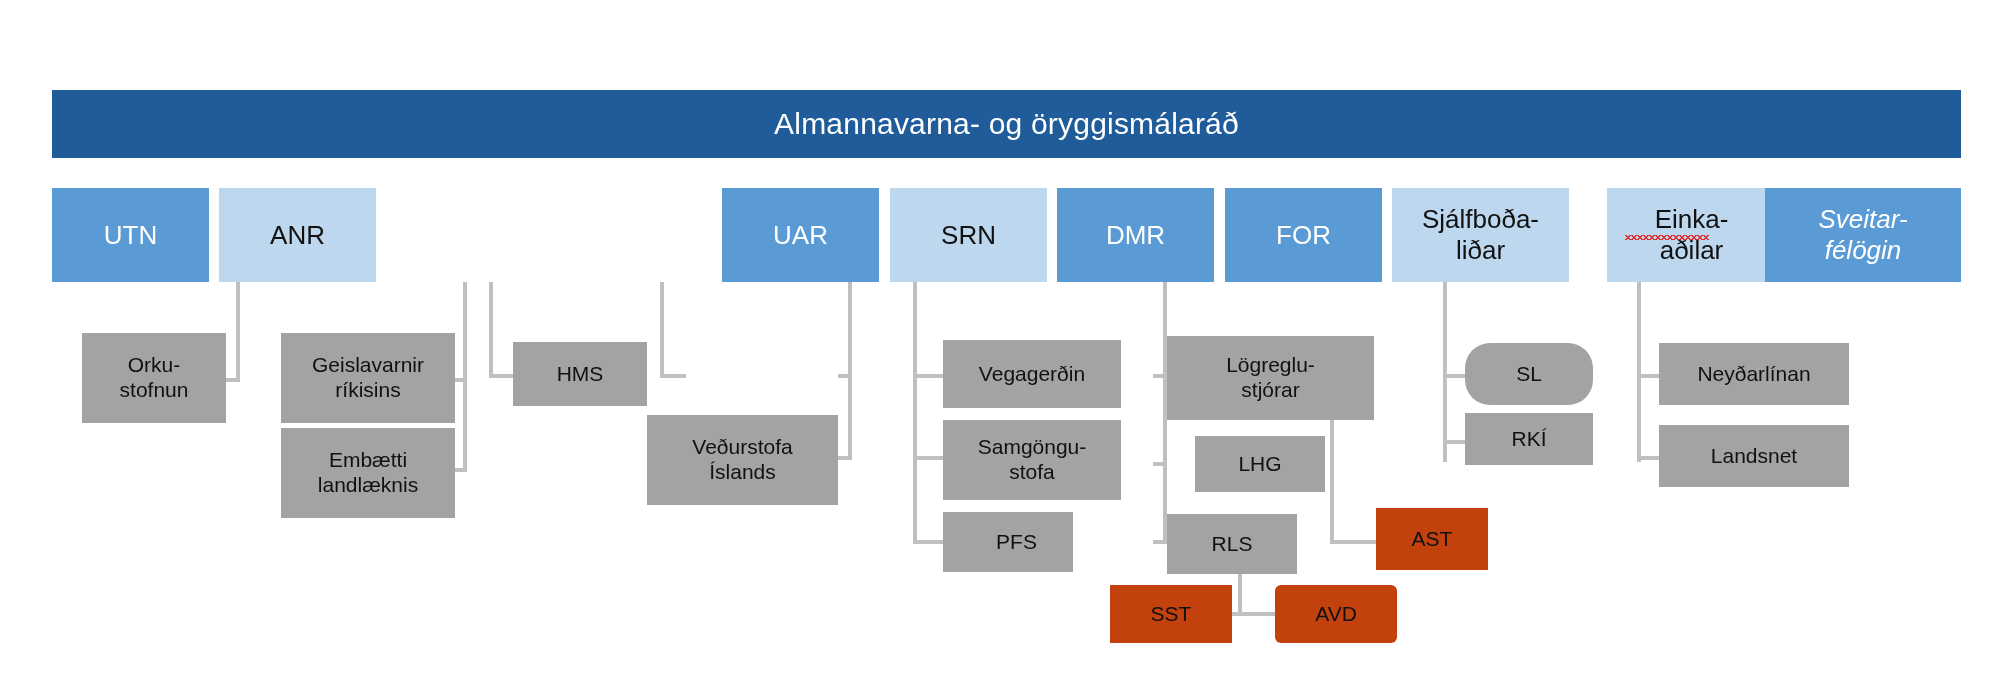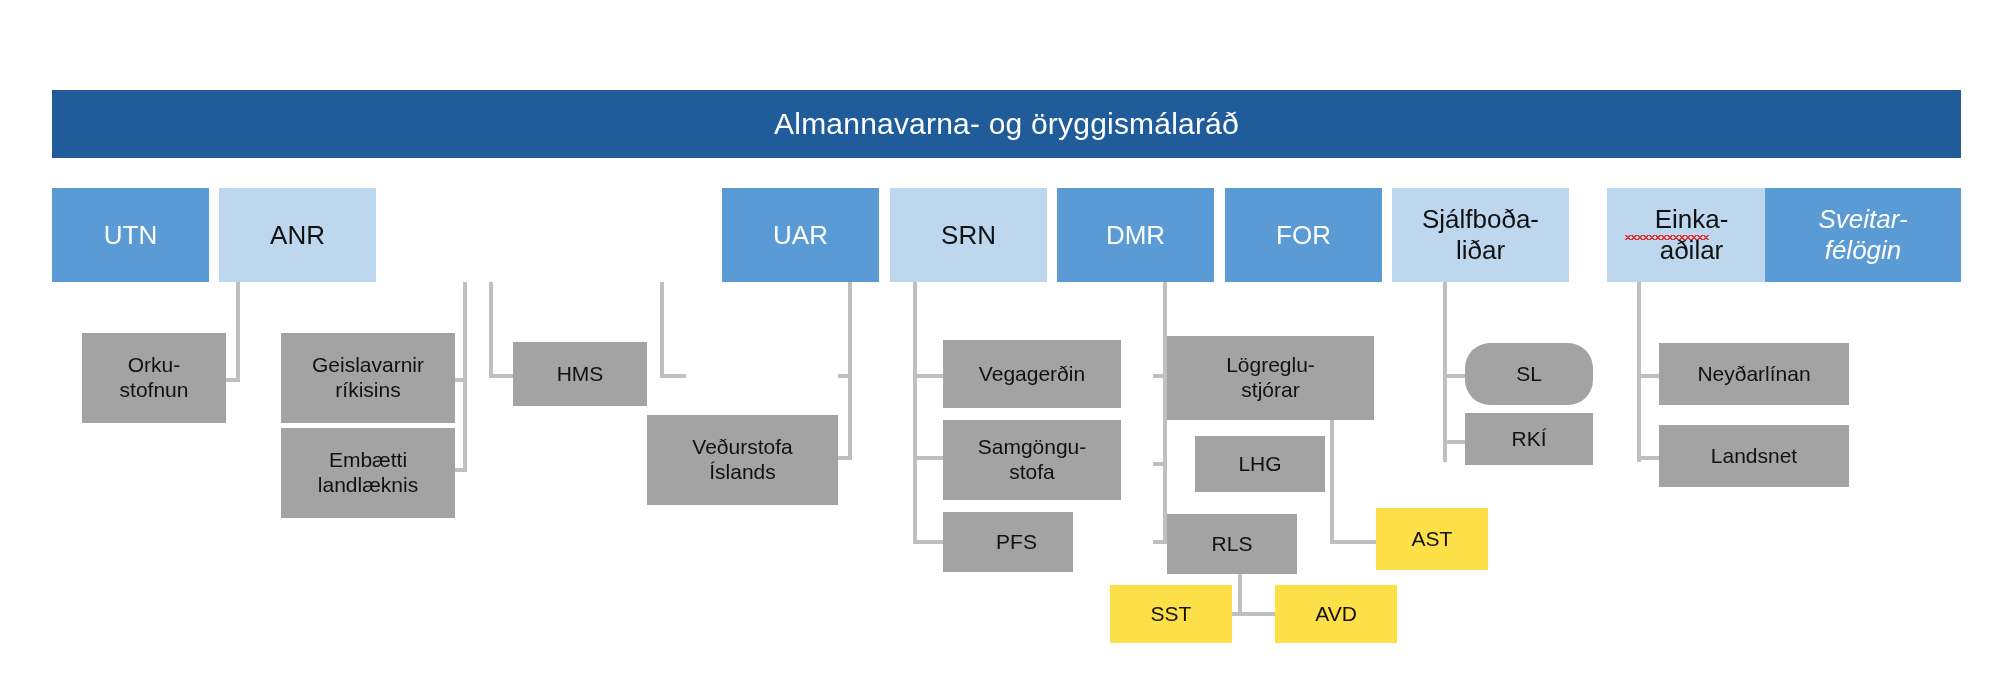--- a/index.html
+++ b/index.html
@@ -35,21 +35,21 @@
   
   .lvl1{font-size:26px;}
   .lvl1.dark{background:#5B9BD5;color:#ffffff;}
   .lvl1.light{background:#BDD7EE;color:#111111;}
   
   .agency{
     background:#a3a3a3;
     color:#111111;
     font-size:21px;
   }
-  .agency.pale{background:#fde047;}
+  .agency.pale{background:#c2410c;}
   
   .ln{
     position:absolute;
     background:#BFBFBF;
     z-index:1;
   }
   
   .squiggle{
     position:absolute;
     height:5px;
@@ -149,21 +149,21 @@
 stjórar</div>
 
   <div class="box agency" style="left:1167px;top:436px;width:130px;height:56px;margin-left:28px;">LHG</div>
 
   <div class="box agency" style="left:1167px;top:514px;width:130px;height:60px;">RLS</div>
 
   <div class="box agency pale" style="left:1376px;top:508px;width:112px;height:62px;">AST</div>
 
   <div class="box agency pale" style="left:1110px;top:585px;width:122px;height:58px;">SST</div>
 
-  <div class="box agency pale" style="left:1275px;top:585px;width:122px;height:58px;">AVD</div>
+  <div class="box agency pale" style="left:1275px;top:585px;width:122px;height:58px;border-radius:6px;">AVD</div>
 
   <div class="box agency" style="left:1465px;top:343px;width:128px;height:62px;border-radius:25px;">SL</div>
 
   <div class="box agency" style="left:1465px;top:413px;width:128px;height:52px;">RKÍ</div>
 
   <div class="box agency" style="left:1659px;top:343px;width:190px;height:62px;">Neyðarlínan</div>
 
   <div class="box agency" style="left:1659px;top:425px;width:190px;height:62px;">Landsnet</div>
 
 </div>

